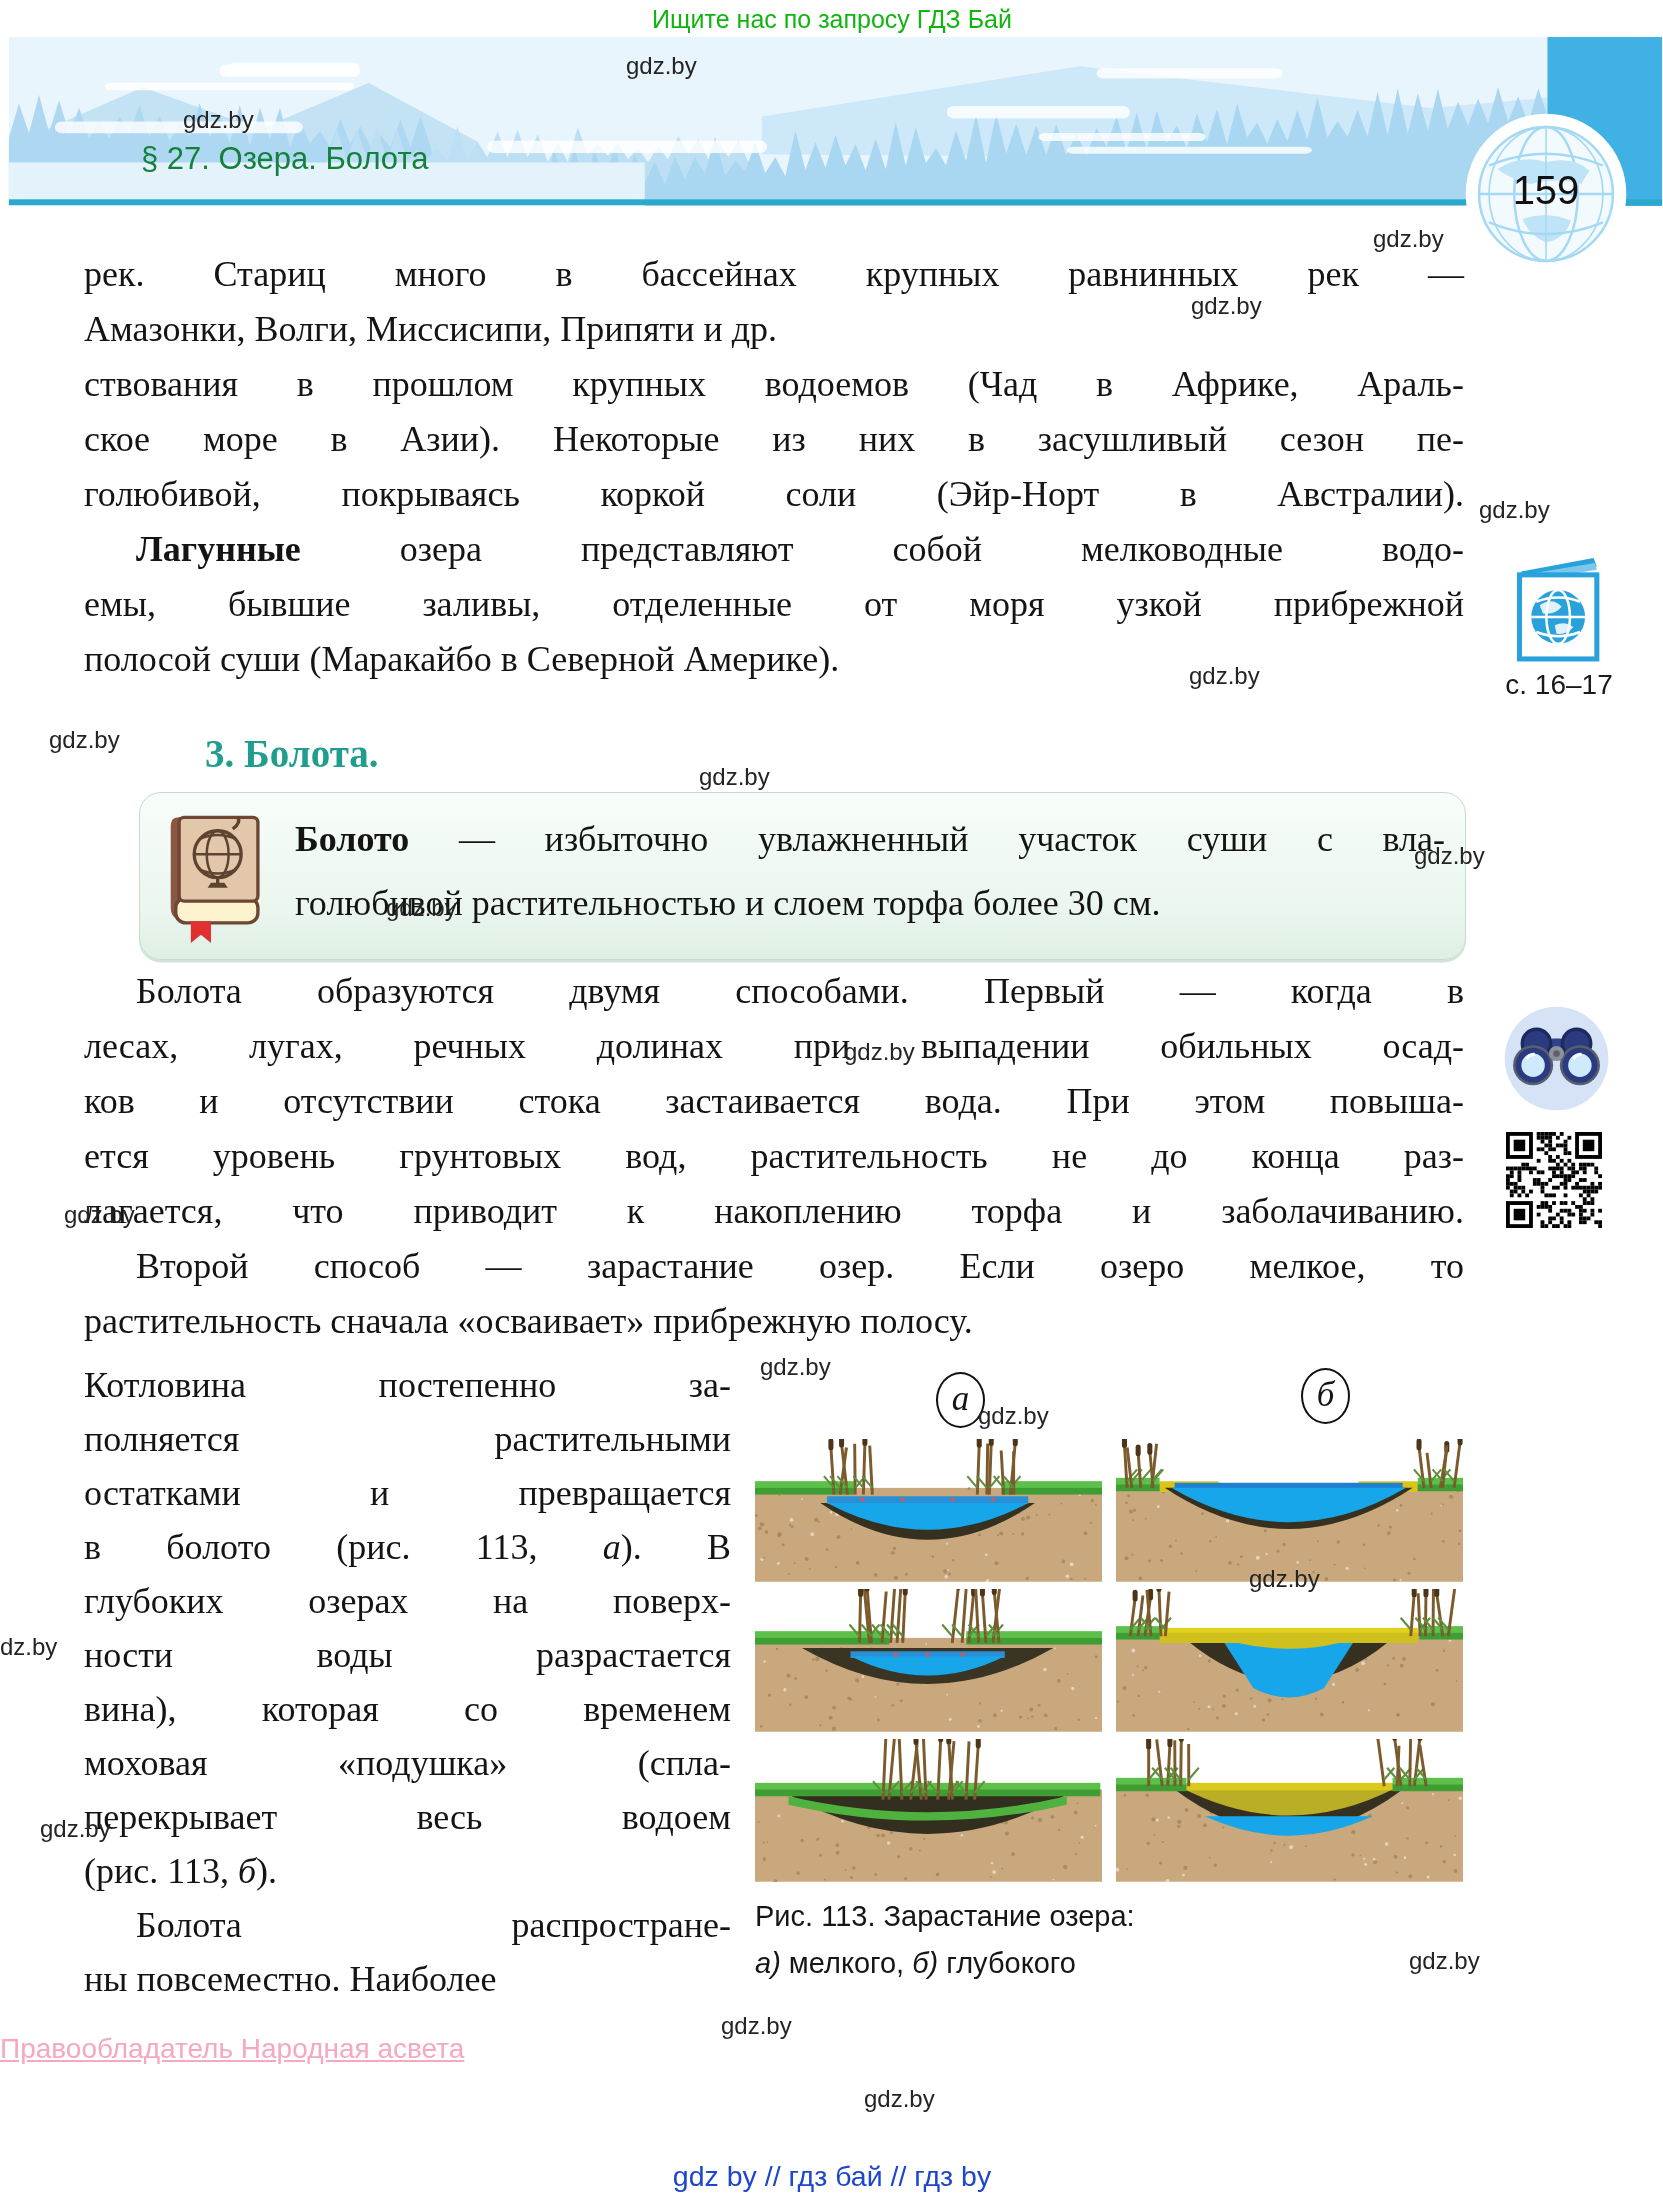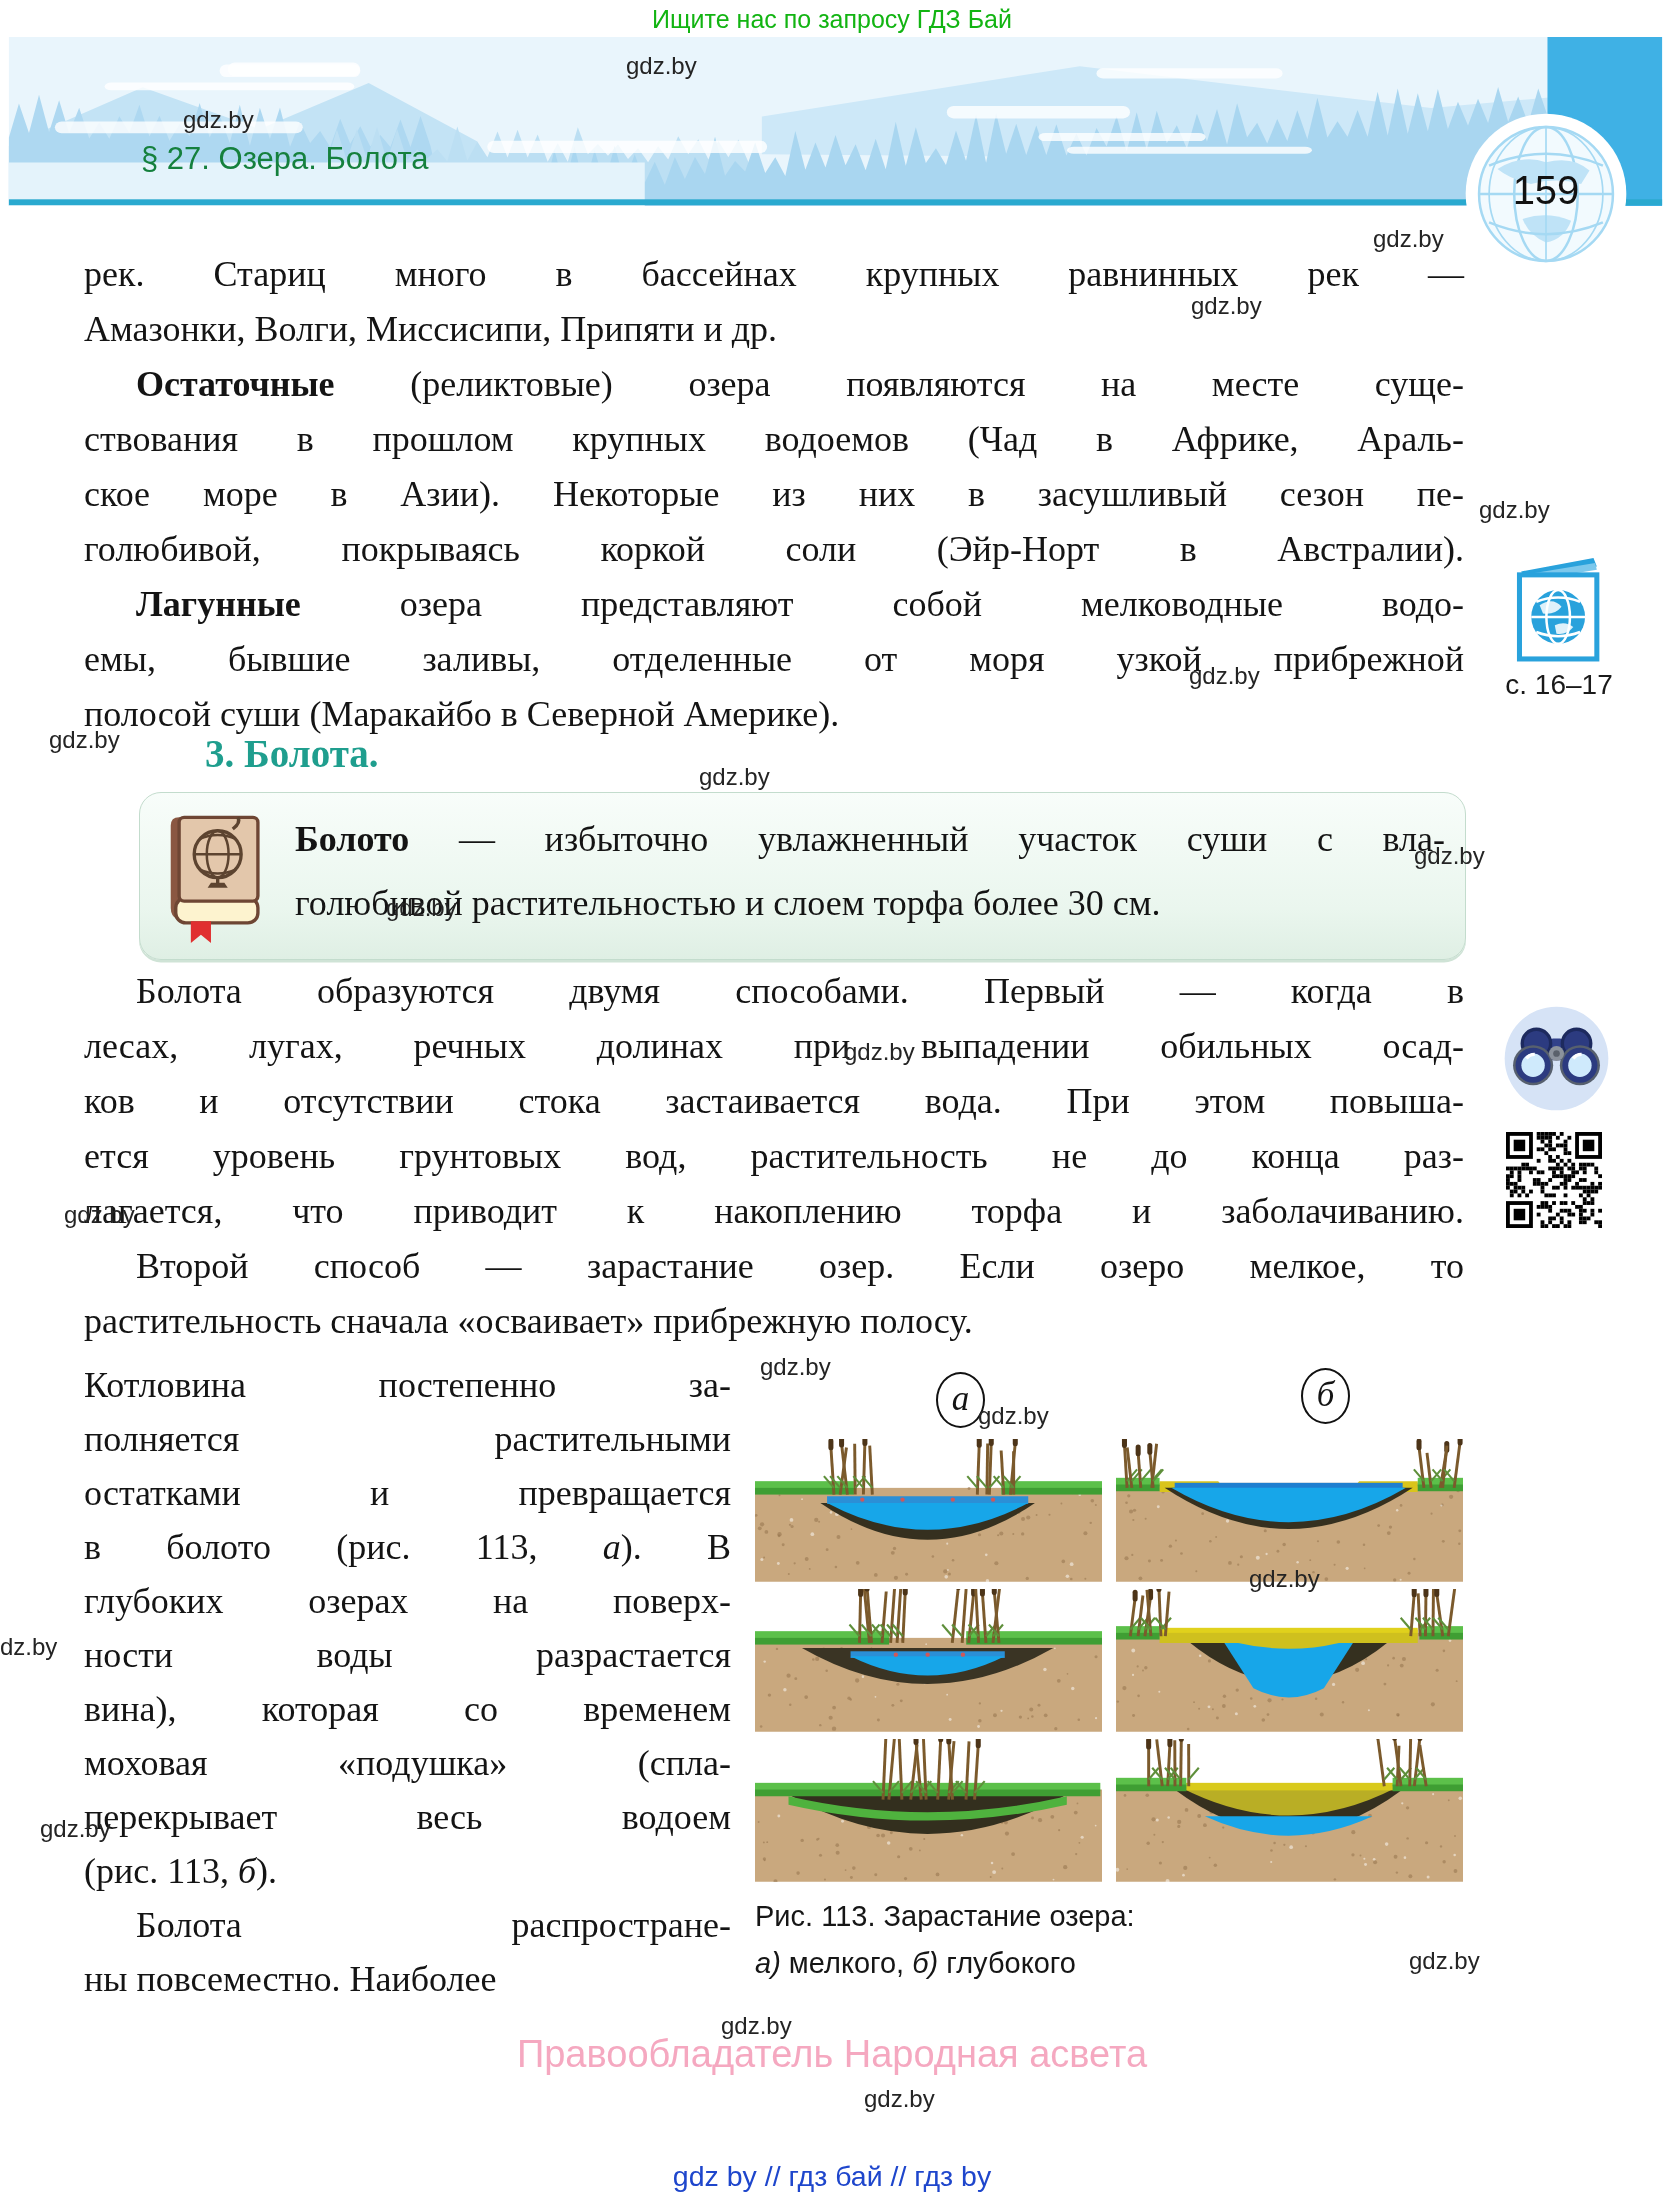--- a/index.html
+++ b/index.html
@@ -44,22 +44,22 @@
   #figure{left:755px;top:1439px;width:708px;height:443px;background:#ffffff;}
   .panel{position:absolute;width:347px;height:143px;}
   .figlabel{position:absolute;width:45px;height:52px;border:2.5px solid #111;border-radius:50%;
             text-align:center;line-height:50px;font-size:35px;font-style:italic;font-family:"Liberation Serif",serif;}
   #flab-a{left:936px;top:1372px;}
   #flab-b{left:1301px;top:1368px;}
   .cap{left:755px;width:704px;font-family:"Liberation Sans",sans-serif;font-size:29px;color:#161616;}
   #cap1{top:1900px;}
   #cap2{top:1947px;}
   
-  #copyright{left:0;top:2033px;width:100%;text-align:center;font-family:"Liberation Sans",sans-serif;
-             font-size:38px;color:#f5a8c0;}
+  #copyright{left:0;top:2033px;width:100%;text-align:left;font-family:"Liberation Sans",sans-serif;
+             font-size:28px;color:#f5a8c0;text-decoration:underline;}
   #footlinks{left:0;top:2160px;width:100%;text-align:center;font-family:"Liberation Sans",sans-serif;
              font-size:28.5px;color:#1e46cc;}
   
   .wm{position:absolute;font-family:"Liberation Sans",sans-serif;font-size:24px;color:#242424;}
 </style>
 </head>
 <body>
 
 <div id="page">
 
@@ -100,21 +100,20 @@
       <line x1="98" y1="18" x2="98" y2="178" stroke="#a5d9f3" stroke-width="2"></line>
       <path d="M30 132 Q98 160 166 132" fill="none" stroke="#a5d9f3" stroke-width="3"></path>
       <path d="M30 64 Q98 36 166 64" fill="none" stroke="#a5d9f3" stroke-width="3"></path>
     </svg>
   </div>
   <div id="pagenum" class="abs">159</div>
 
   <div id="block1" class="abs tcol">
       <div class="tl"><span>рек. Стариц много в бассейнах крупных равнинных рек —</span></div>
       <div class="tl tl-last"><span>Амазонки, Волги, Миссисипи, Припяти и др.</span></div>
-      <div class="tl tl-ind"><span class="s-b">Остаточные</span><span> (реликтовые) озера появляются на месте суще-</span></div>
       <div class="tl"><span>ствования в прошлом крупных водоемов (Чад в Африке, Араль-</span></div>
       <div class="tl"><span>ское море в Азии). Некоторые из них в засушливый сезон пе-</span></div>
       <div class="tl"><span>голюбивой, покрываясь коркой соли (Эйр-Норт в Австралии).</span></div>
       <div class="tl tl-ind"><span class="s-b">Лагунные</span><span> озера представляют собой мелководные водо-</span></div>
       <div class="tl"><span>емы, бывшие заливы, отделенные от моря узкой прибрежной</span></div>
       <div class="tl tl-last"><span>полосой суши (Маракайбо в Северной Америке).</span></div>
     </div>
 
   <div id="heading" class="abs">3. Болота.</div>
 

